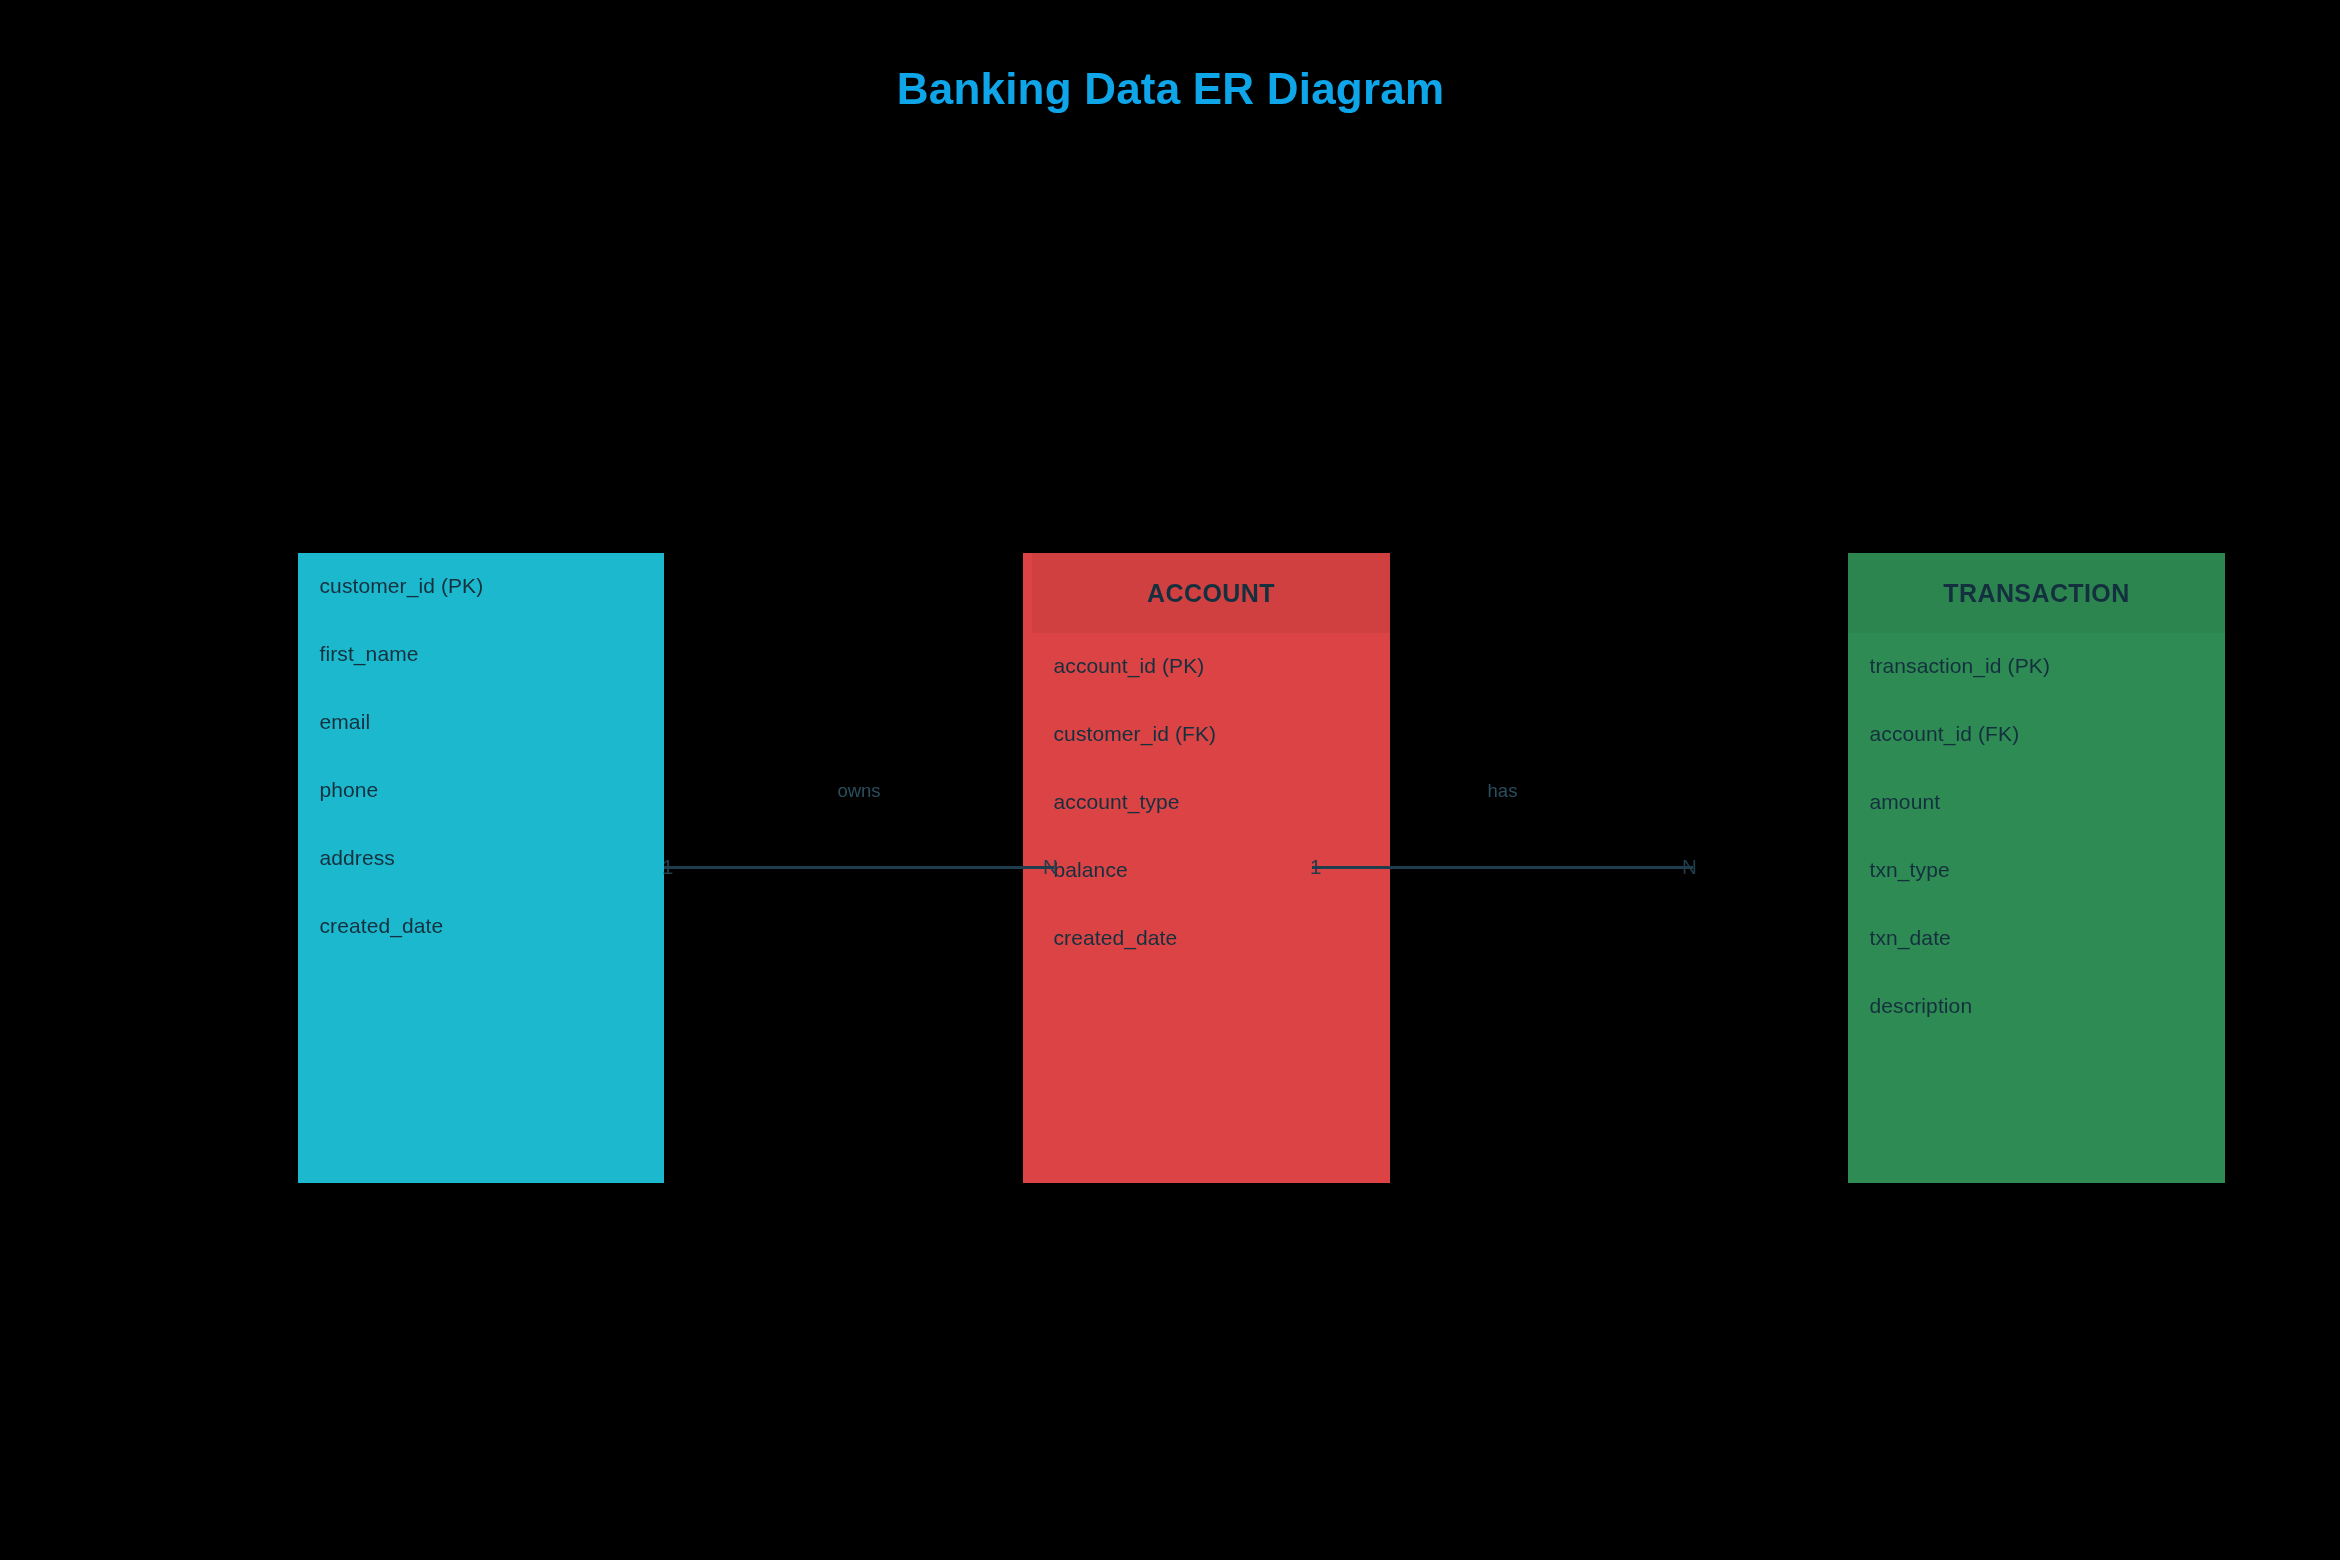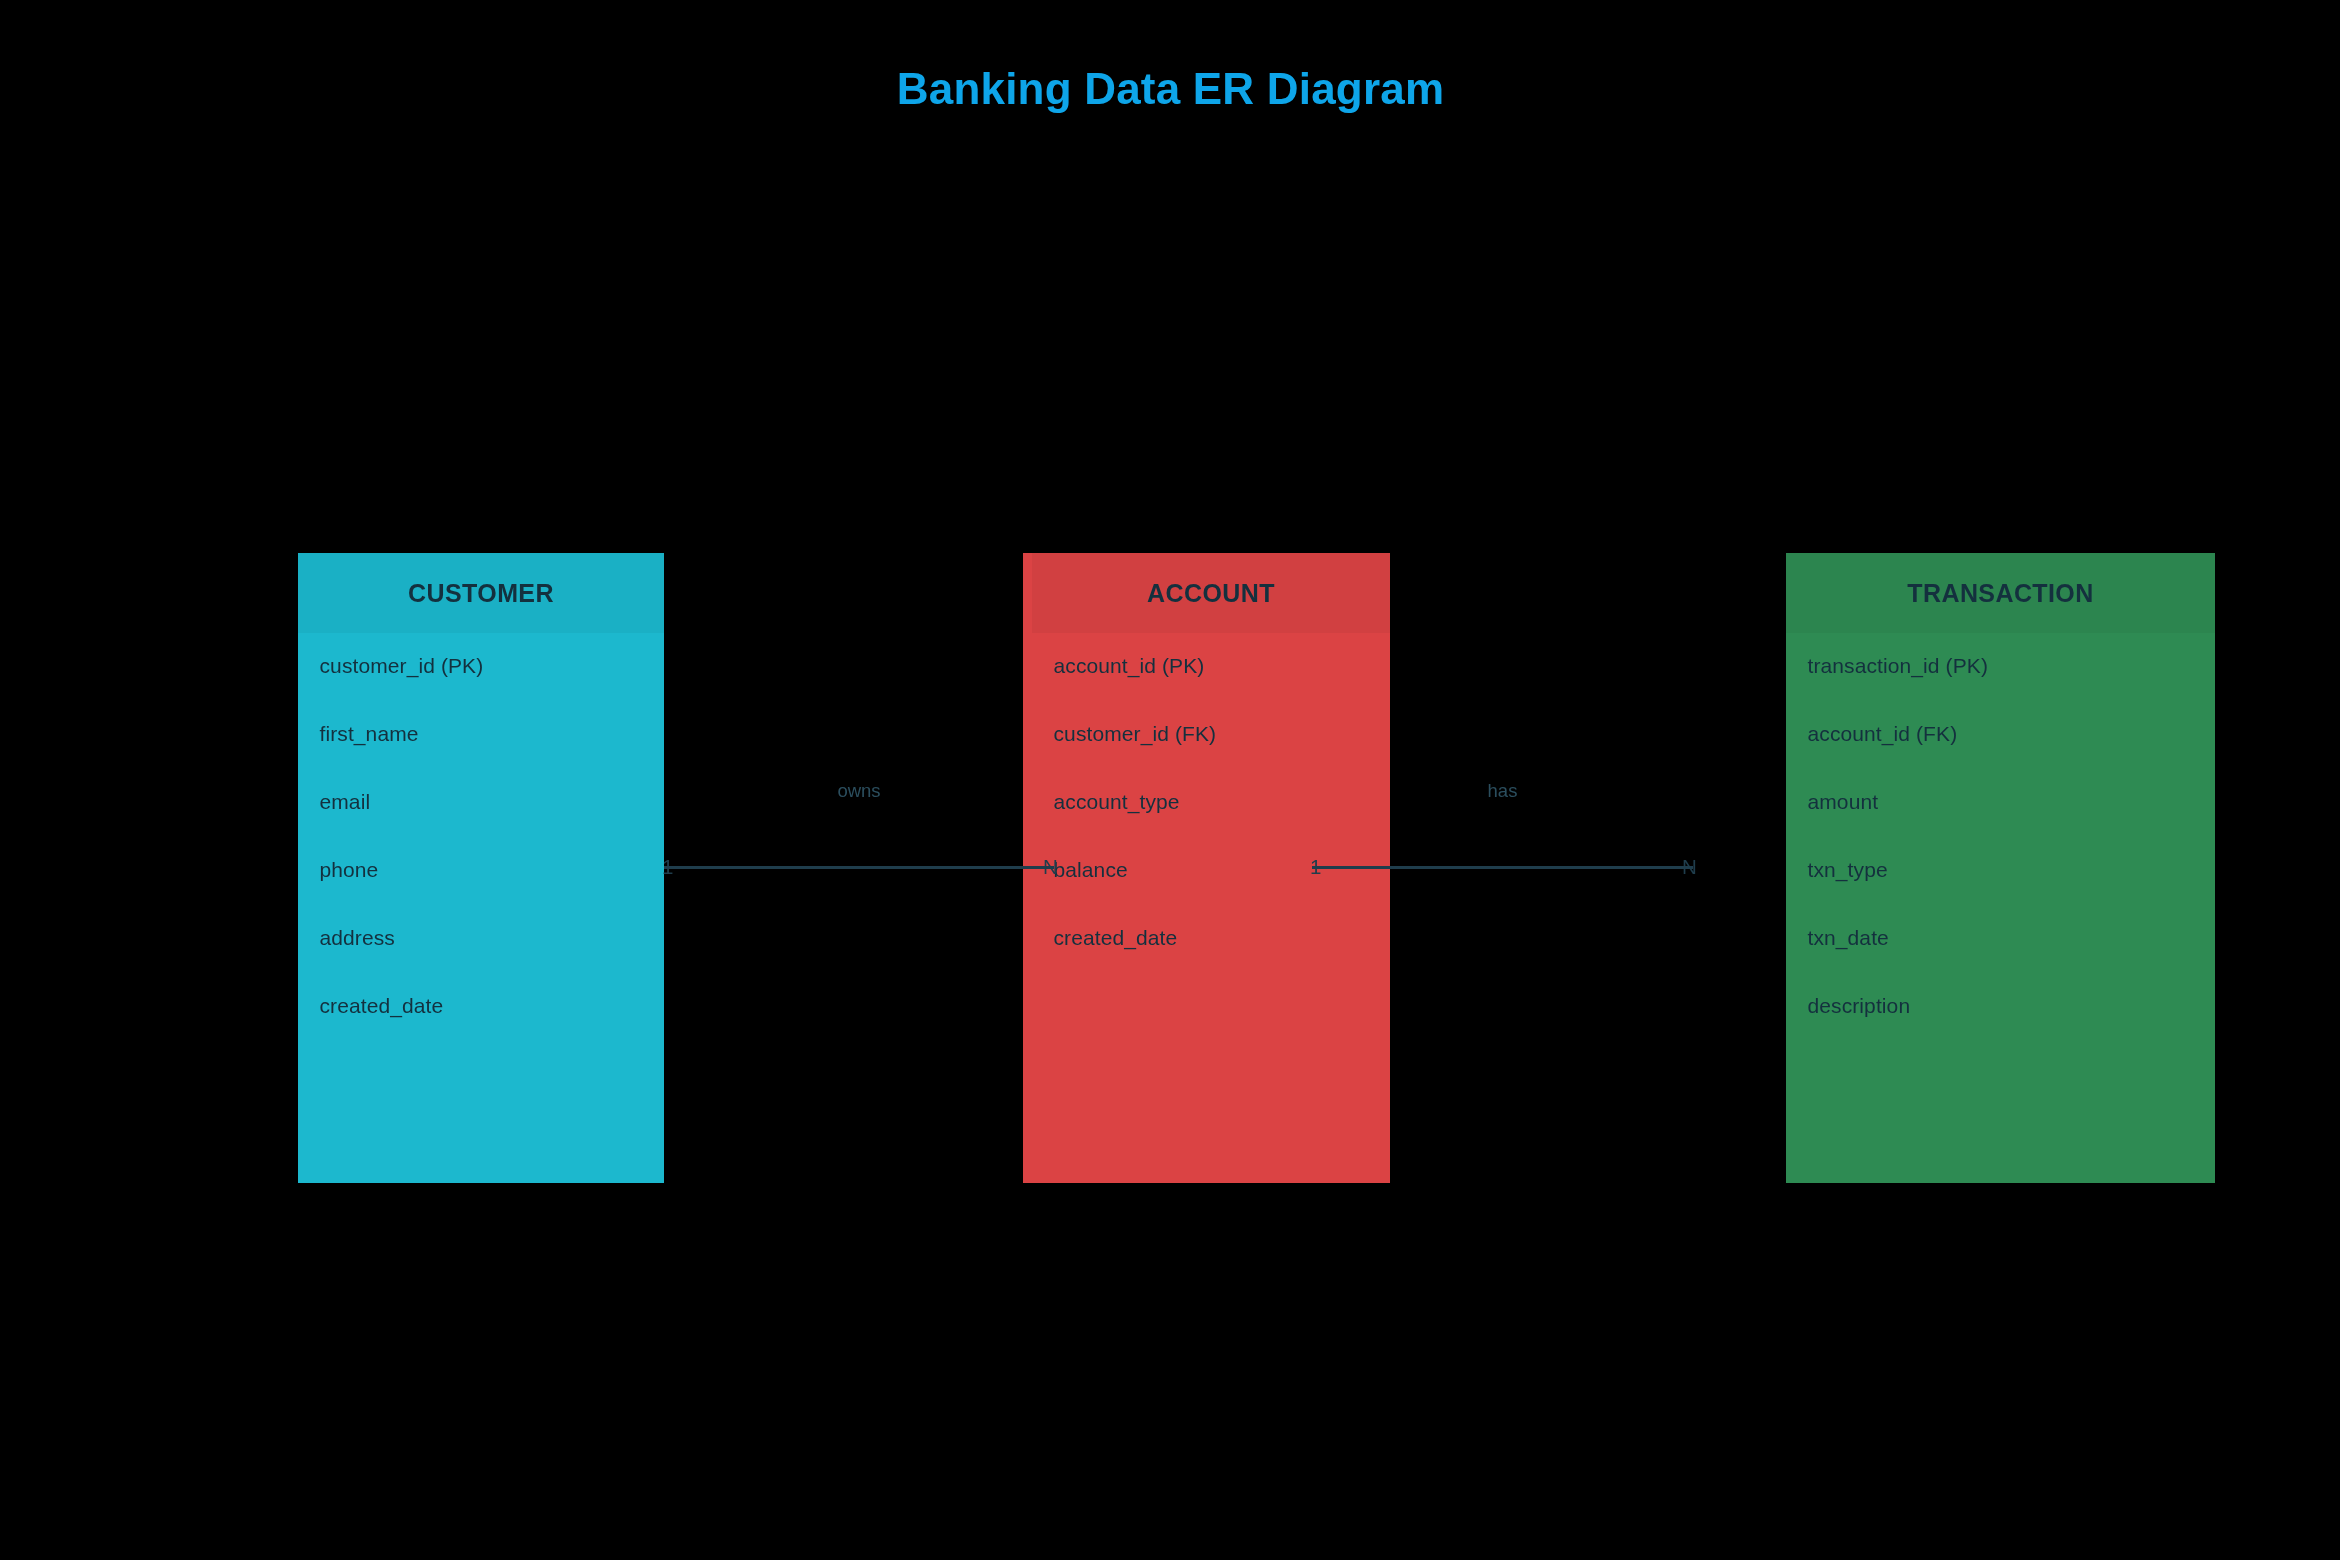--- a/index.html
+++ b/index.html
@@ -79,21 +79,21 @@
     font-weight: 400;
     color: #14303E;
     letter-spacing: 0.1px;
     white-space: nowrap;
     line-height: 1;
   }
 
   
   #entity-customer    { left: 298px;  width: 366px; background: #1CB8CE; }
   #entity-account     { left: 1023px; width: 367px; background: #DB4344; padding-left: 9px; }
-  #entity-transaction { left: 1786px; width: 429px; background: #2E8B53; }
+  #entity-transaction { left: 1848px; width: 377px; background: #2E8B53; }
 
   
   .relationship {
     position: absolute;
     height: 117px;
   }
   .rel-line {
     position: absolute;
     left: 0;
     right: 0;
@@ -126,23 +126,20 @@
   #rel-has  { left: 1312px; width: 381px; top: 780px; }
 </style>
 </head>
 <body>
 
 <div id="canvas">
 
   <div id="diagram-title">Banking Data ER Diagram</div>
 
   <div class="entity" id="entity-customer" style="background: rgb(28, 184, 206);">
-    <div class="entity-header">
-      <span class="entity-name">CUSTOMER</span>
-    </div>
     <div class="attr-list">
       <div class="attr-row">
           <span class="attr-label">customer_id (PK)</span>
         </div>
       <div class="attr-row">
           <span class="attr-label">first_name</span>
         </div>
       <div class="attr-row">
           <span class="attr-label">email</span>
         </div>

